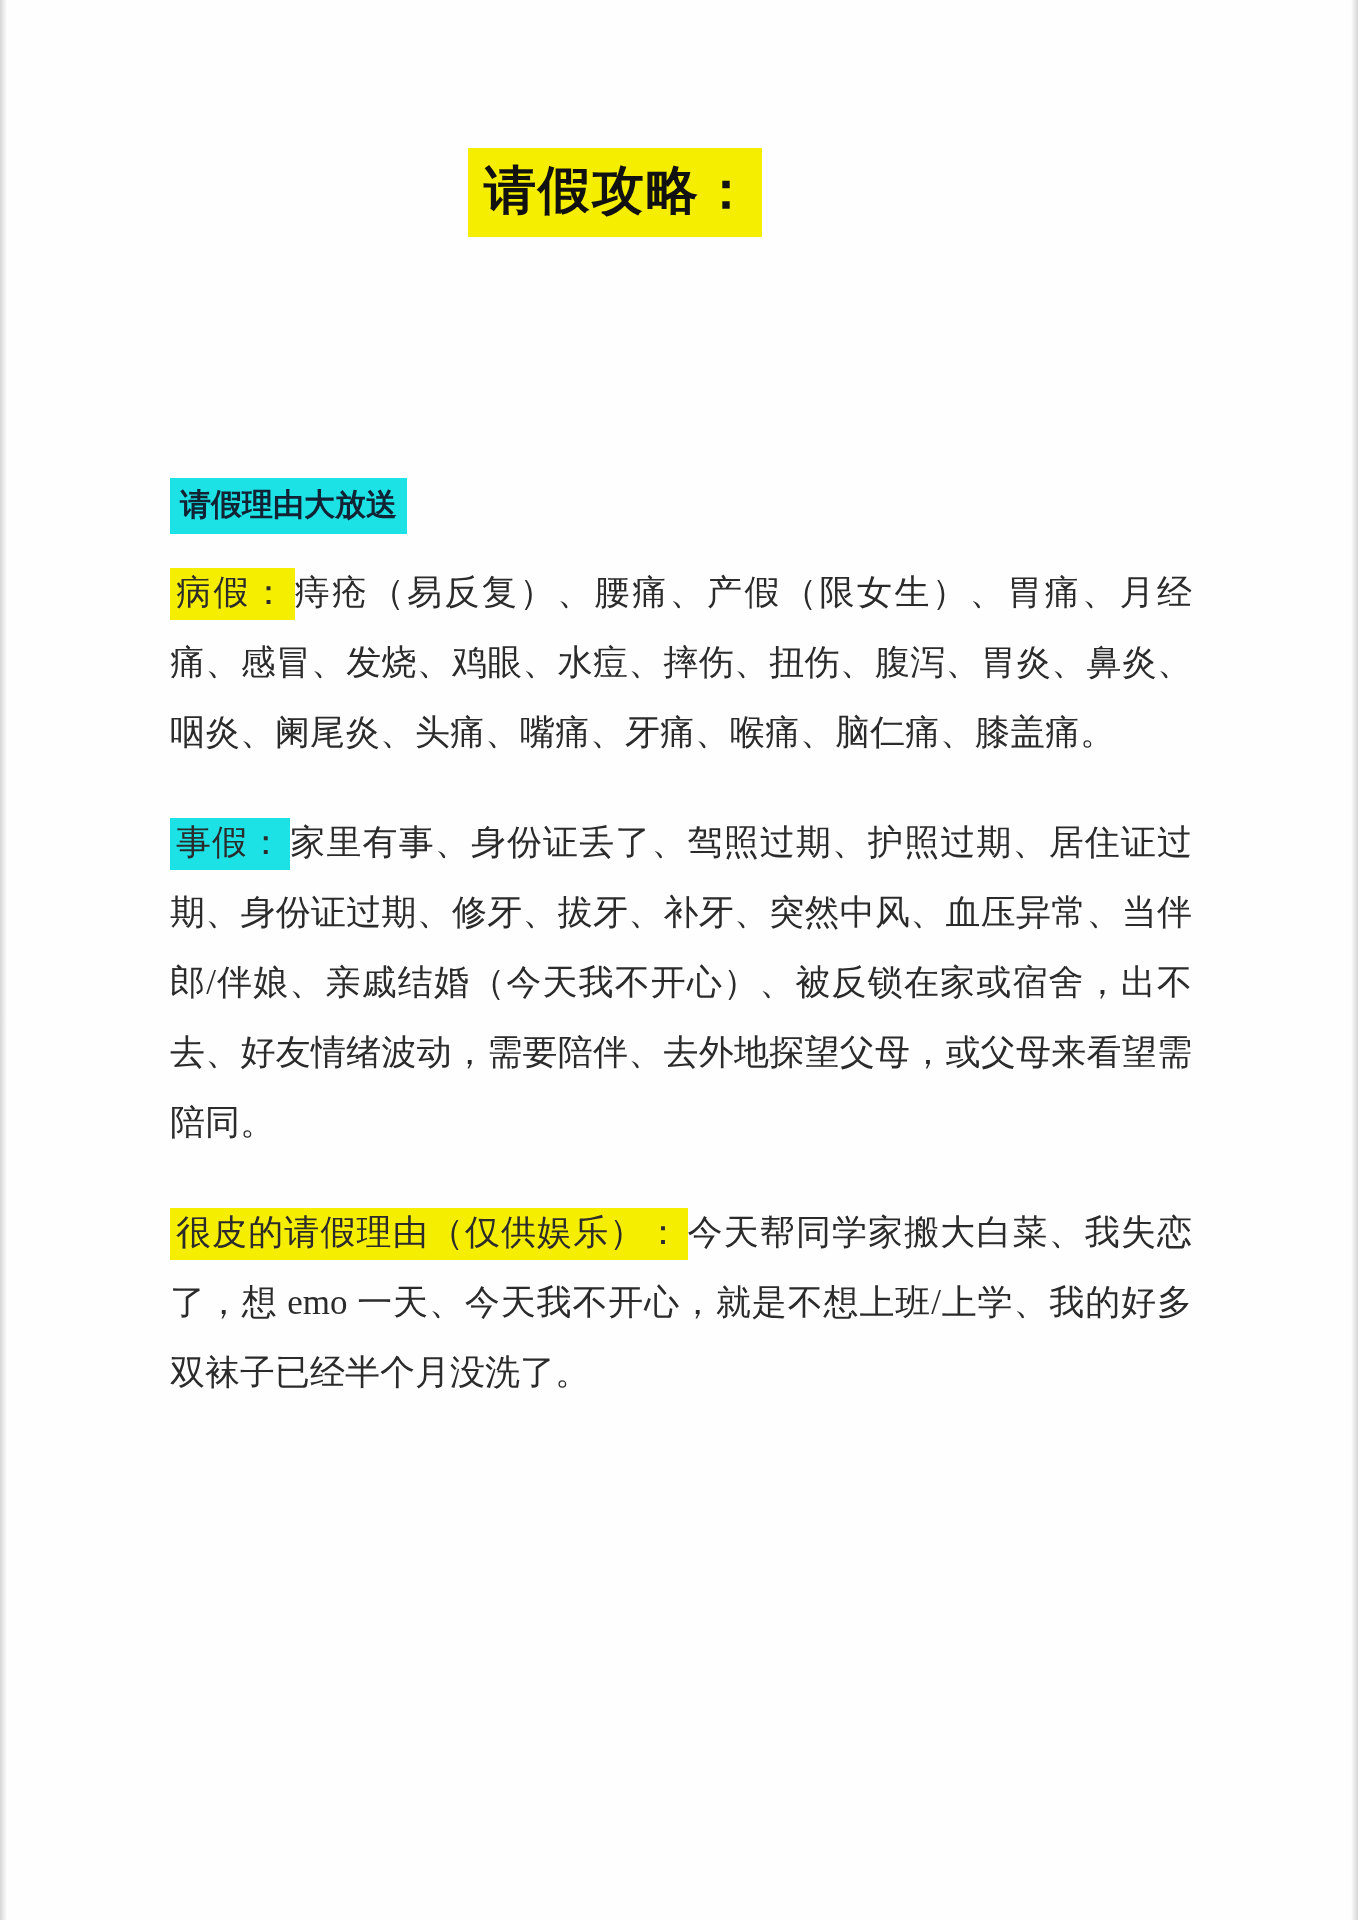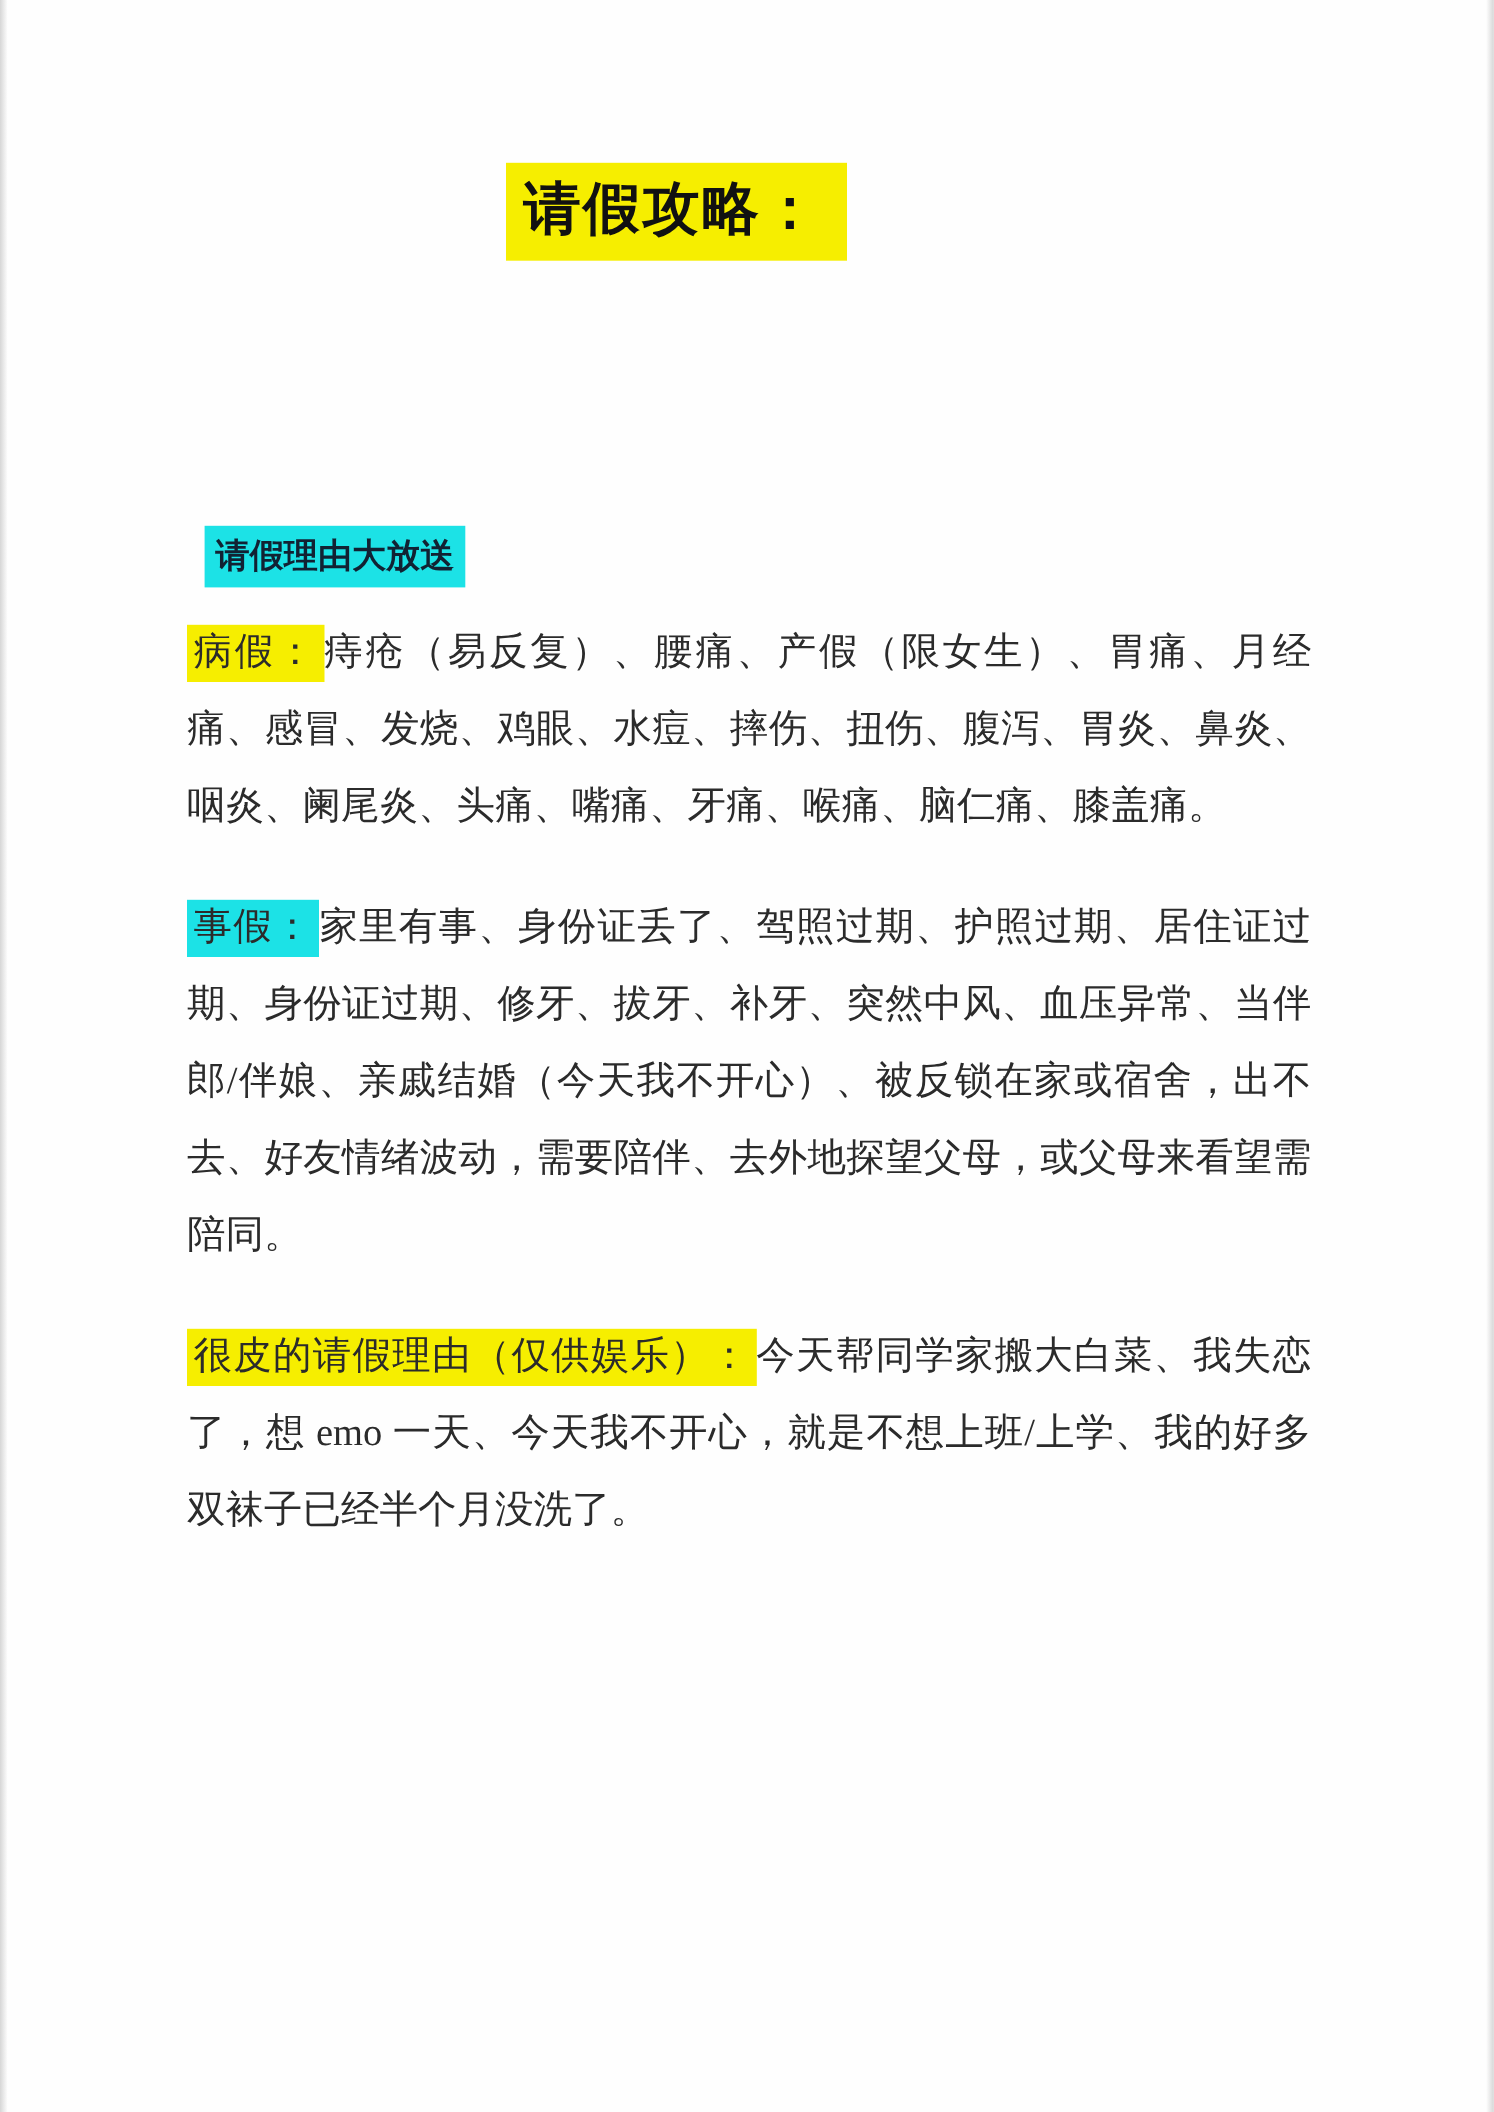--- a/index.html
+++ b/index.html
@@ -34,32 +34,32 @@
     text-align: center;
     font-weight: bold;
     color: var(--title-text);
   }
   .title-line { margin-bottom: 18px; }
   .title-line .hl-yellow {
     display: inline-block;
     background: var(--highlight-yellow);
     font-size: 52px;
     line-height: 1.0;
-    padding: 17px 24px 20px 16px;
+    padding: 17px 8px 20px 16px;
     letter-spacing: 2px;
     margin-left: 40px;
   }
 
   .content {
     position: absolute;
     top: 478px;
     left: 170px;
     width: 1022px;
   }
-  .section-header { margin: 0 0 24px 16px; }
+  .section-header { margin: 0 0 24px 0; }
   .section-header .hl-cyan {
     display: inline-block;
     background: var(--highlight-cyan);
     font-weight: bold;
     font-size: 31px;
     line-height: 1.0;
     padding: 11px 10px 14px 10px;
     color: #123;
   }
   .para {

